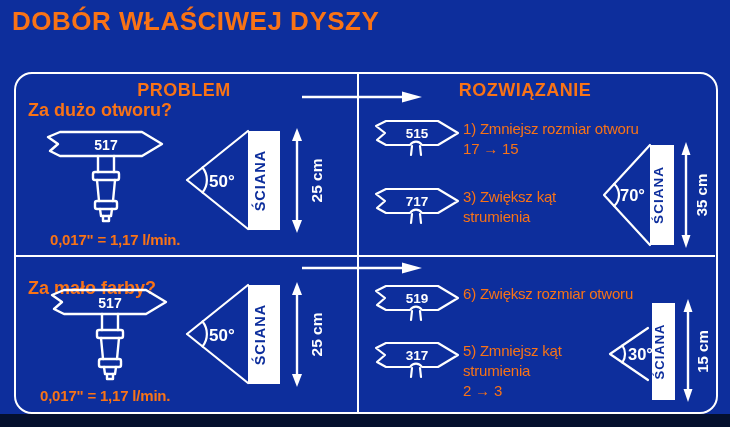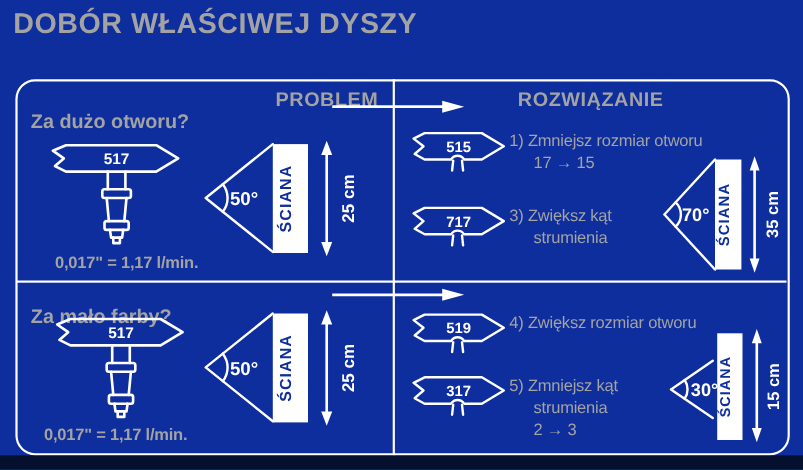--- a/index.html
+++ b/index.html
@@ -1,42 +1,42 @@
 <!DOCTYPE html>
 <html><head>
 <meta charset="utf-8">
 <style>
   html,body{margin:0;padding:0;background:#0d2e9c;}
   .stage{
     position:relative;width:730px;height:427px;overflow:hidden;
-    background:#0d2e9c;color:#a3a3a3;
+    background:#0d2e9c;color:#f97316;
     font-family:"Liberation Sans", sans-serif;
     -webkit-font-smoothing:antialiased;
   }
   .title{
     position:absolute;left:12px;top:6px;
     font-size:26px;font-weight:bold;letter-spacing:.5px;white-space:nowrap;
   }
   .panel{
     position:absolute;left:14px;top:72px;width:700px;height:338px;
     border:2px solid #fff;border-radius:18px;
   }
   .vdiv{position:absolute;left:357px;top:72px;width:2px;height:342px;background:#fff;}
   .hdiv{position:absolute;left:15px;top:255px;width:700px;height:2px;background:#fff;}
   .col-header{
     position:absolute;top:80px;text-align:center;
     font-size:18px;font-weight:bold;letter-spacing:.5px;
   }
-  .hdr-problem{left:0;width:344px;text-align:right;}
-  .hdr-solution{left:360px;width:354px;text-align:center;}
+  .hdr-problem{left:12px;width:344px;}
+  .hdr-solution{left:348px;width:354px;text-align:center;}
   .abs{position:absolute;}
   .question{font-size:18px;font-weight:bold;white-space:nowrap;}
   .flownote{font-size:15px;font-weight:bold;white-space:nowrap;letter-spacing:-.2px;}
   .steptext{font-size:15px;font-weight:normal;line-height:20px;letter-spacing:-.2px;white-space:nowrap;}
-  .steptext .cont{margin-left:22px;}
+  .steptext .cont{}
   svg text{font-family:"Liberation Sans", sans-serif;font-weight:bold;}
   .footer-strip{position:absolute;left:0;top:414px;width:730px;height:13px;background:#04102e;}
 </style>
 </head>
 <body>
 
 <div class="stage">
 
   <div class="title">DOBÓR WŁAŚCIWEJ DYSZY</div>
 
@@ -164,21 +164,21 @@
   </svg>
 
   <svg class="abs" style="left:372px;top:281px" width="92" height="42" viewBox="0 0 92 42">
     <g stroke="#fff" stroke-width="2.2" fill="none" stroke-linejoin="round" stroke-linecap="round">
       <path d="M14,5 L66,5 L86,17 L66,29 L50,29 C47,24.5 41,24.5 38,29 L14,29 L5,24 L13,17 L4,10 Z"></path>
       <path d="M40,30 L39,39 M48,30 L49,39"></path>
     </g>
     <text x="45" y="22" text-anchor="middle" font-size="13.5" fill="#fff">519</text>
   </svg>
   <div class="abs steptext" style="left:463px;top:284px">
-    <div>4) Zwiększ rozmiar otworu</div>
+    <div>6) Zwiększ rozmiar otworu</div>
   </div>
 
   <svg class="abs" style="left:372px;top:338px" width="92" height="42" viewBox="0 0 92 42">
     <g stroke="#fff" stroke-width="2.2" fill="none" stroke-linejoin="round" stroke-linecap="round">
       <path d="M14,5 L66,5 L86,17 L66,29 L50,29 C47,24.5 41,24.5 38,29 L14,29 L5,24 L13,17 L4,10 Z"></path>
       <path d="M40,30 L39,39 M48,30 L49,39"></path>
     </g>
     <text x="45" y="22" text-anchor="middle" font-size="13.5" fill="#fff">317</text>
   </svg>
   <div class="abs steptext" style="left:463px;top:341px">

